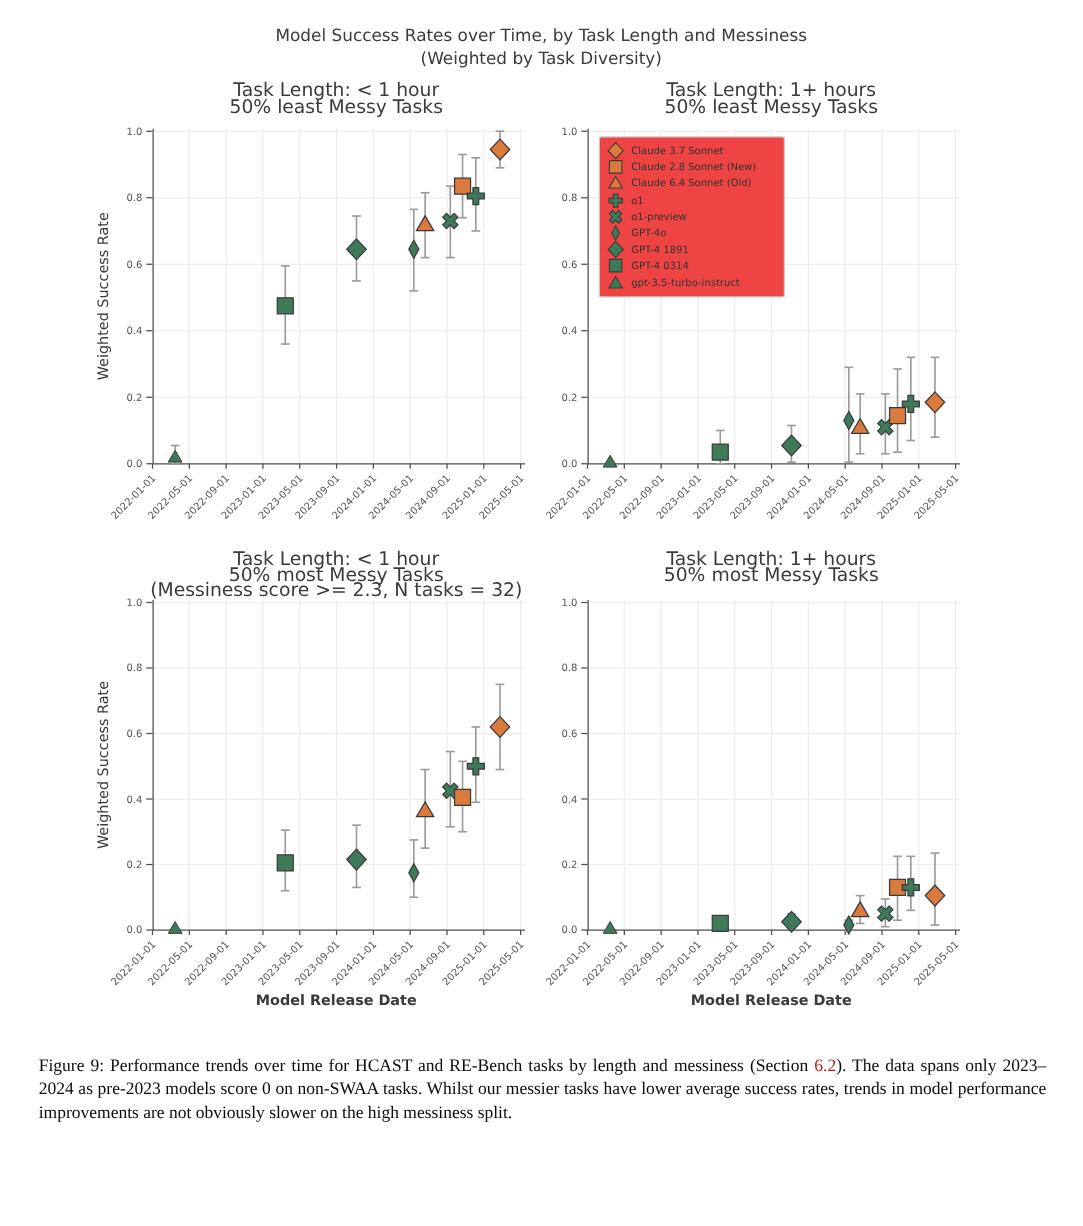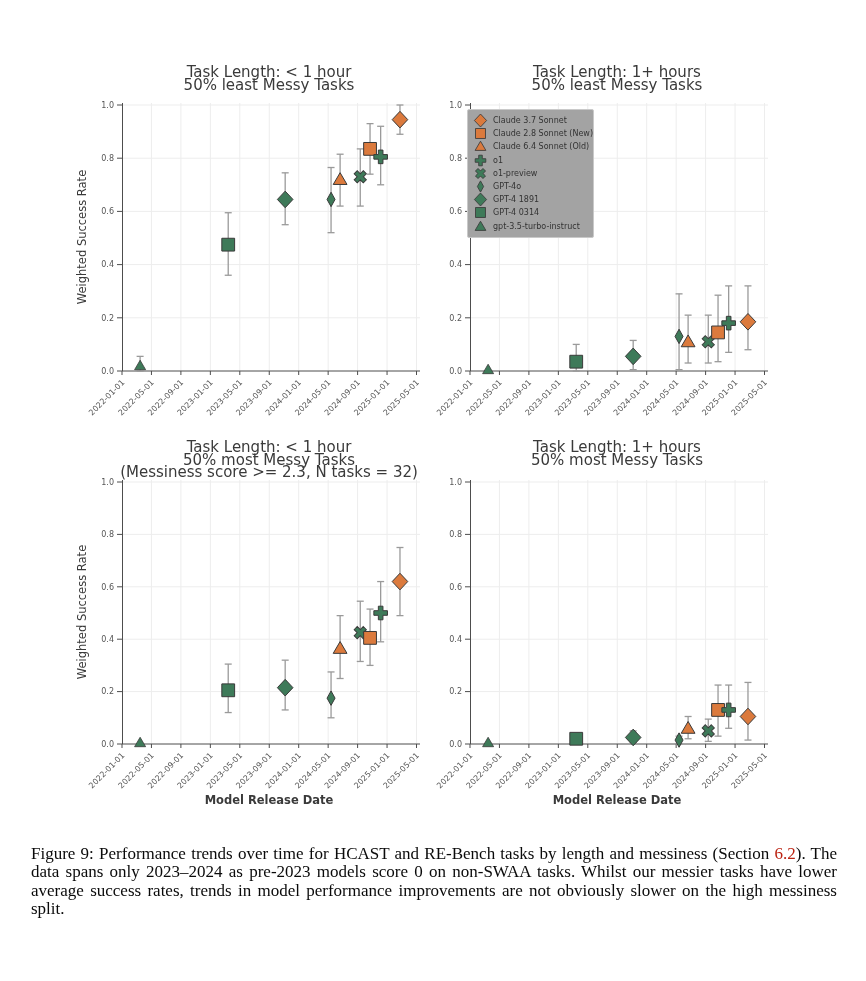--- a/index.html
+++ b/index.html
@@ -12,35 +12,39 @@
   #st0{left:104px;top:66px;} #st1{left:452px;top:66px;}
   #st2{left:104px;top:441px;} #st3{left:452px;top:441px;}
   .ylab{position:absolute;white-space:nowrap;font-size:11.5px;color:#3a3a3a;
         transform:translate(-50%,-50%) rotate(-90deg);}
   #yl0{left:82px;top:237px;} #yl1{left:82px;top:612px;}
   .xlab{position:absolute;width:330px;text-align:center;font-size:11.5px;color:#3a3a3a;font-weight:bold;}
   #xl0{left:104px;top:793px;} #xl1{left:452px;top:793px;}
   .plot{position:absolute;overflow:visible;}
   #plot0{left:122px;top:101px;} #plot1{left:470px;top:101px;}
   #plot2{left:122px;top:478px;} #plot3{left:470px;top:478px;}
-  .legend{position:absolute;left:467px;top:109px;background:#a3a3a3;
-          border:1px solid #c9c9c9;border-radius:2px;padding:4px 0 4px 4px;z-index:5;}
+  .legend{position:absolute;left:479px;top:109px;background:#ef4444;
+          border:1px solid #c9c9c9;border-radius:2px;padding:4px 22px 4px 4px;z-index:5;}
   .legend-row{display:flex;align-items:center;gap:4px;height:13.2px;}
   .legend-row span{font-size:8px;color:#333;white-space:nowrap;}
   .legend-row svg{flex:0 0 auto;overflow:visible;}
   .caption{position:absolute;left:31px;top:845px;width:806px;margin:0;
-           font-family:"Liberation Serif","DejaVu Serif",serif;font-size:17px;
+           font-family:"Liberation Serif","DejaVu Serif",serif;font-size:14px;
            line-height:18.4px;color:#0a0a0a;text-align:justify;}
   .seclink{text-decoration:none;cursor:pointer;}
 </style>
 </head>
 <body>
 
 <div class="page">
 
+  <div class="fig-title">
+    <div>Model Success Rates over Time, by Task Length and Messiness</div>
+    <div>(Weighted by Task Diversity)</div>
+  </div>
 
   <div class="sub-title" id="st0">
     <div>Task Length: &lt; 1 hour</div>
     <div>50% least Messy Tasks</div>
   </div>
   <div class="sub-title" id="st1">
     <div>Task Length: 1+ hours</div>
     <div>50% least Messy Tasks</div>
   </div>
   <div class="sub-title" id="st2">

